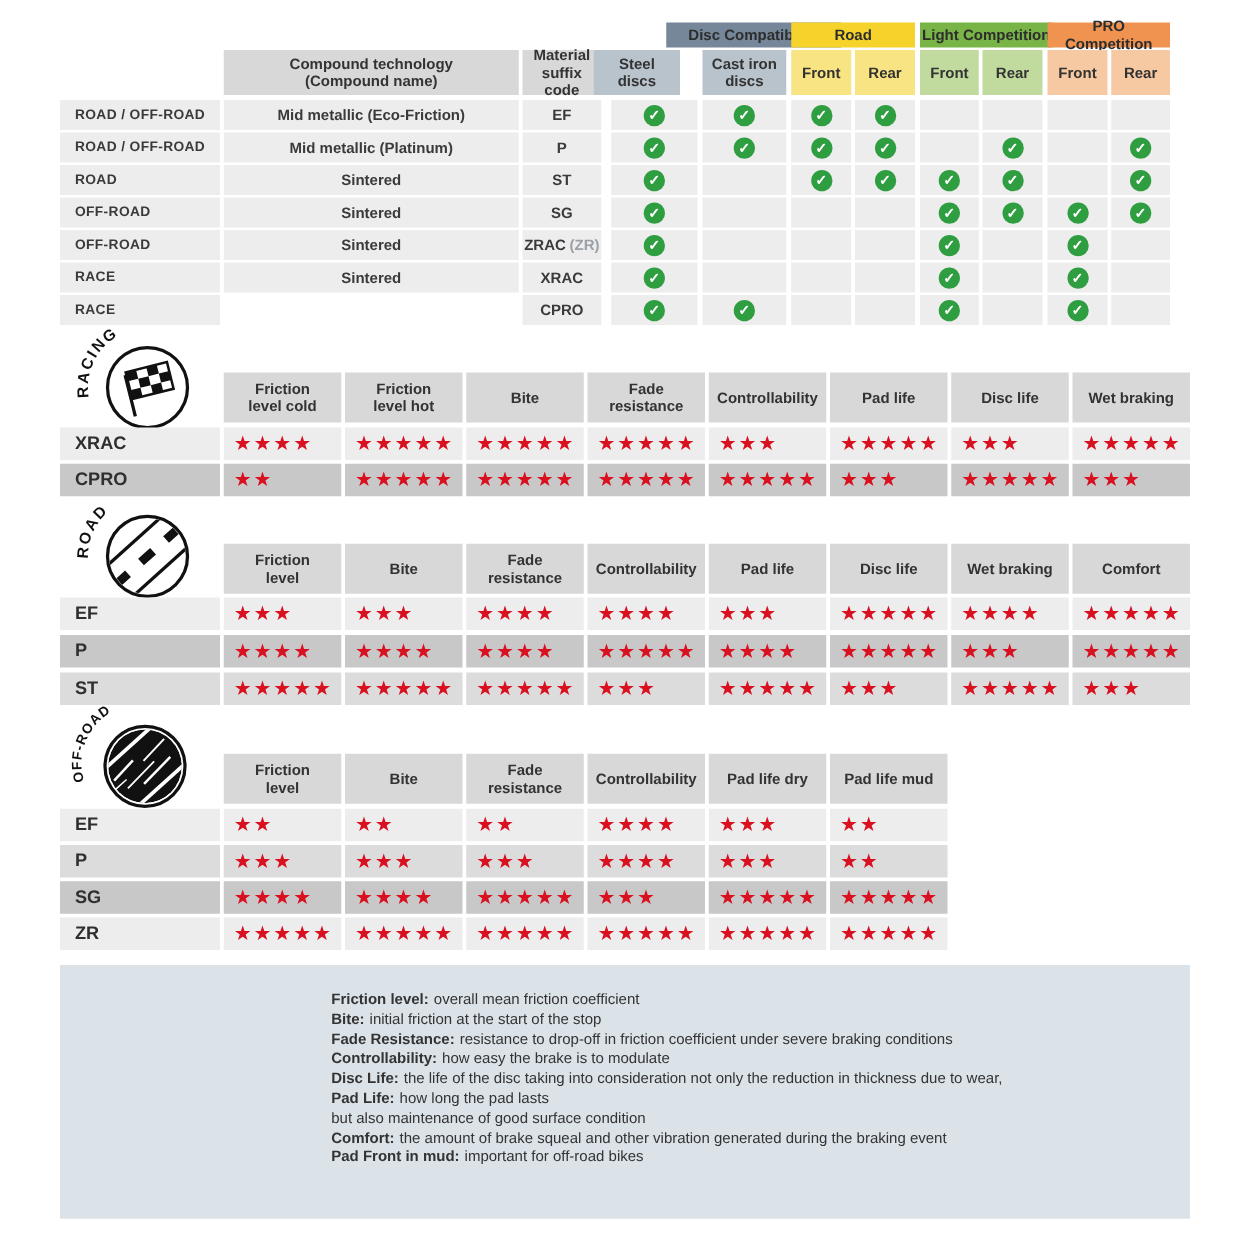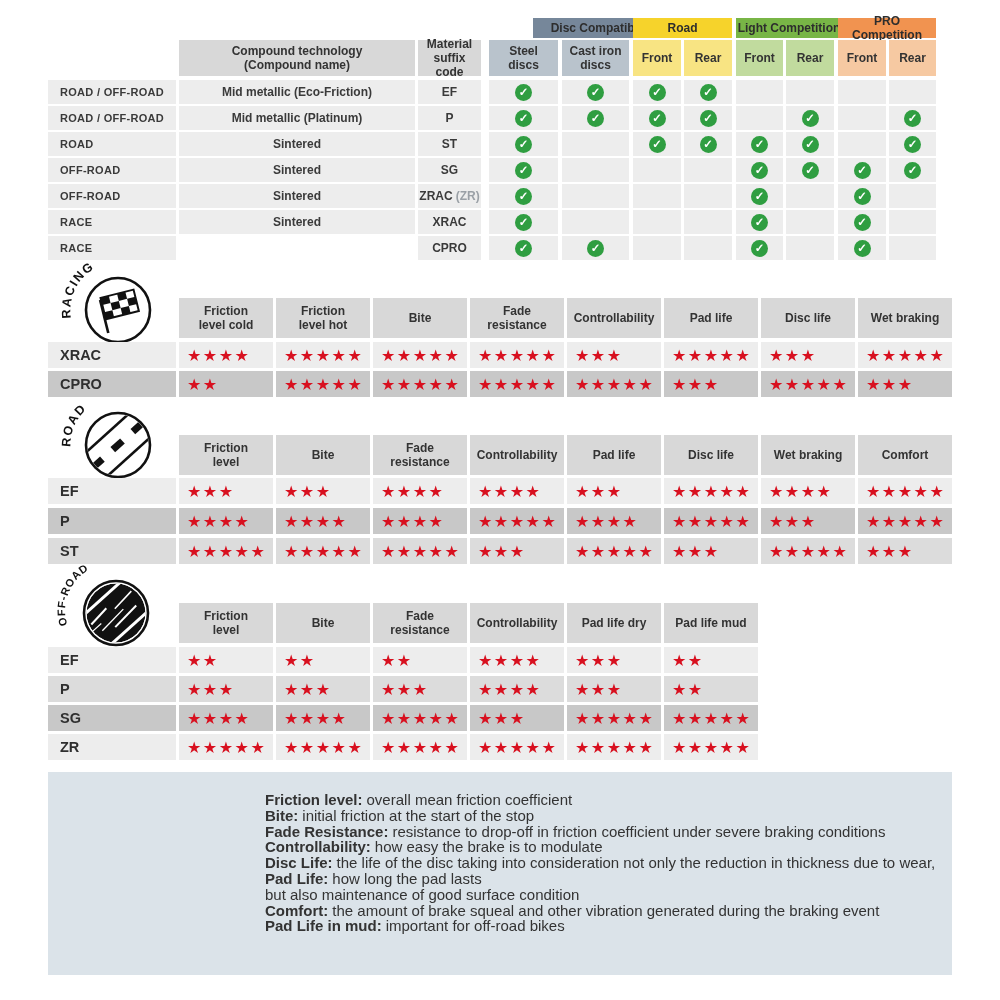--- a/index.html
+++ b/index.html
@@ -36,39 +36,39 @@
   .bg-light{background:#ededed;}
   .bg-mid{background:#dcdcdc;}
   .bg-dark{background:#c8c8c8;}
   .section-icon{position:absolute;}
   .icon-arc-text{font-size:12.5px;font-weight:bold;letter-spacing:1.6px;fill:#111;}
   .icon-arc-text-small{font-size:11px;font-weight:bold;letter-spacing:.8px;fill:#111;}
   
   #legend{position:absolute;left:48px;top:772px;width:904px;height:203px;background:#dbe3e9;}
   #legend-inner{position:absolute;left:217px;top:20px;}
   .legend-title{color:#d8101f;font-weight:bold;font-size:12.5px;letter-spacing:.4px;margin-bottom:7px;}
-  .legend-item{font-size:15px;line-height:15.8px;color:#333;}
+  .legend-item{font-size:12px;line-height:15.8px;color:#333;}
   .legend-term{font-weight:bold;}
   .legend-desc{margin-left:4px;}
 </style>
 </head>
 <body>
 
 <div id="page">
 
   <div id="compat-table" style="position:absolute;left:48px;top:18px;width:904px;height:244px;">
       <div class="cell ghead g-disc" style="left: 441px; width: 140px; top: 0px; height: 20px;">Disc Compatibility</div>
       <div class="cell ghead g-road" style="left: 585px; width: 99px; top: 0px; height: 20px;">Road</div>
       <div class="cell ghead g-light" style="left: 688px; width: 106px; top: 0px; height: 20px;">Light Competition</div>
       <div class="cell ghead g-pro" style="left: 790px; width: 98px; top: 0px; height: 20px;">PRO Competition</div>
       <div class="cell shead" style="left: 131px; width: 236px; top: 22px; height: 36px;">Compound technology
 (Compound name)</div>
       <div class="cell shead" style="left: 370px; width: 63px; top: 22px; height: 36px;">Material
 suffix code</div>
-      <div class="cell shead s-disc" style="left: 441px; width: 69px; top: 22px; height: 36px;">Steel
+      <div class="cell shead s-disc" style="left: 427px; width: 69px; top: 22px; height: 36px;">Steel
 discs</div>
       <div class="cell shead s-disc" style="left: 514px; width: 67px; top: 22px; height: 36px;">Cast iron
 discs</div>
       <div class="cell shead s-road" style="left: 585px; width: 48px; top: 22px; height: 36px;">Front</div>
       <div class="cell shead s-road" style="left: 636px; width: 48px; top: 22px; height: 36px;">Rear</div>
       <div class="cell shead s-light" style="left: 688px; width: 47px; top: 22px; height: 36px;">Front</div>
       <div class="cell shead s-light" style="left: 738px; width: 48px; top: 22px; height: 36px;">Rear</div>
       <div class="cell shead s-pro" style="left: 790px; width: 48px; top: 22px; height: 36px;">Front</div>
       <div class="cell shead s-pro" style="left: 841px; width: 47px; top: 22px; height: 36px;">Rear</div>
       <div class="cell dc use" style="left: 0px; width: 128px; top: 62px; height: 24px;">ROAD / OFF-ROAD</div>
@@ -399,18 +399,18 @@
     <div id="legend-inner">
       <div id="legend-items">
           <div class="legend-item"><span class="legend-term">Friction level</span><span class="legend-term">:</span><span class="legend-desc">overall mean friction coefficient</span></div>
           <div class="legend-item"><span class="legend-term">Bite</span><span class="legend-term">:</span><span class="legend-desc">initial friction at the start of the stop</span></div>
           <div class="legend-item"><span class="legend-term">Fade Resistance</span><span class="legend-term">:</span><span class="legend-desc">resistance to drop-off in friction coefficient under severe braking conditions</span></div>
           <div class="legend-item"><span class="legend-term">Controllability</span><span class="legend-term">:</span><span class="legend-desc">how easy the brake is to modulate</span></div>
           <div class="legend-item"><span class="legend-term">Disc Life</span><span class="legend-term">:</span><span class="legend-desc">the life of the disc taking into consideration not only the reduction in thickness due to wear,</span></div>
           <div class="legend-item"><span class="legend-term">Pad Life</span><span class="legend-term">:</span><span class="legend-desc">how long the pad lasts</span></div>
           <div class="legend-item"><span class="">but also maintenance of good surface condition</span></div>
           <div class="legend-item"><span class="legend-term">Comfort</span><span class="legend-term">:</span><span class="legend-desc">the amount of brake squeal and other vibration generated during the braking event</span></div>
-          <div class="legend-item"><span class="legend-term">Pad Life in mud</span><span class="legend-term">:</span><span class="legend-desc">important for off-road bikes</span></div>
+          <div class="legend-item"><span class="legend-term">Pad Front in mud</span><span class="legend-term">:</span><span class="legend-desc">important for off-road bikes</span></div>
         </div>
     </div>
   </div>
 
 </div>
 
 </body></html>

